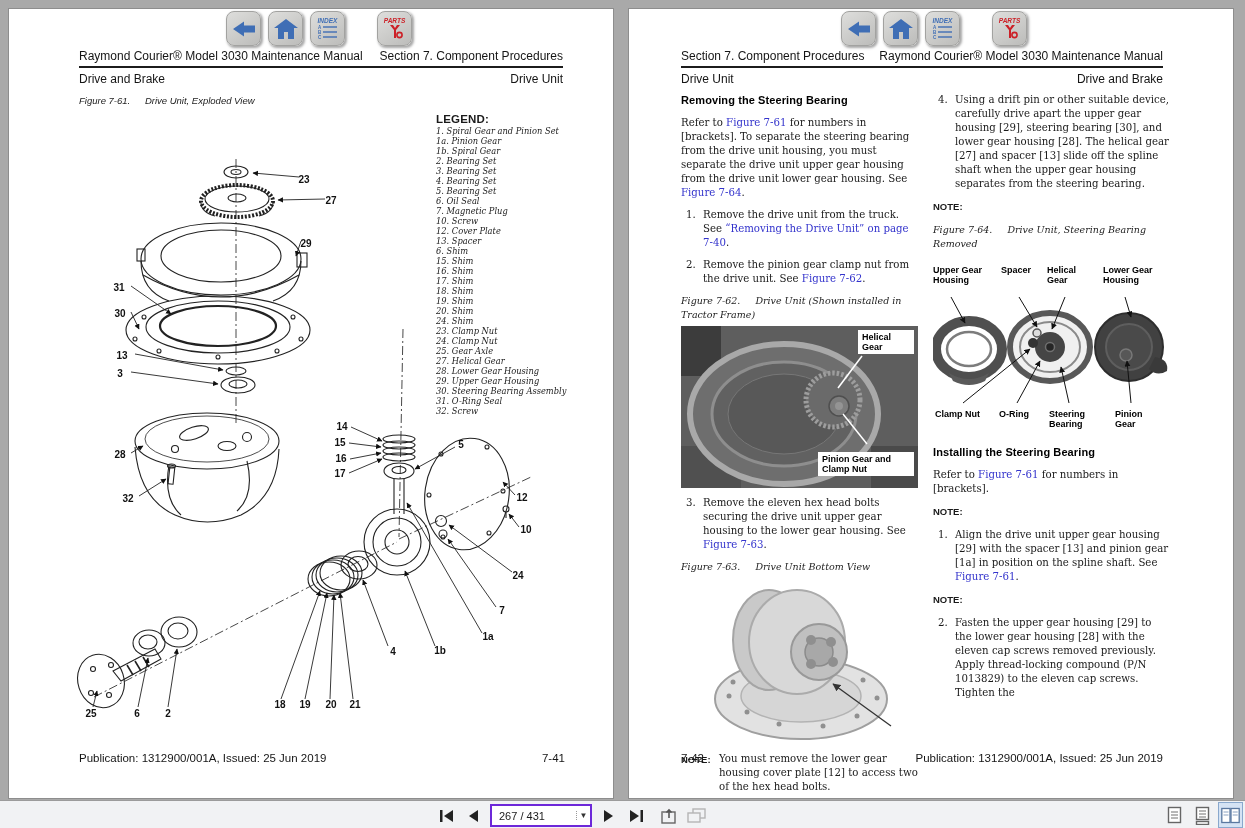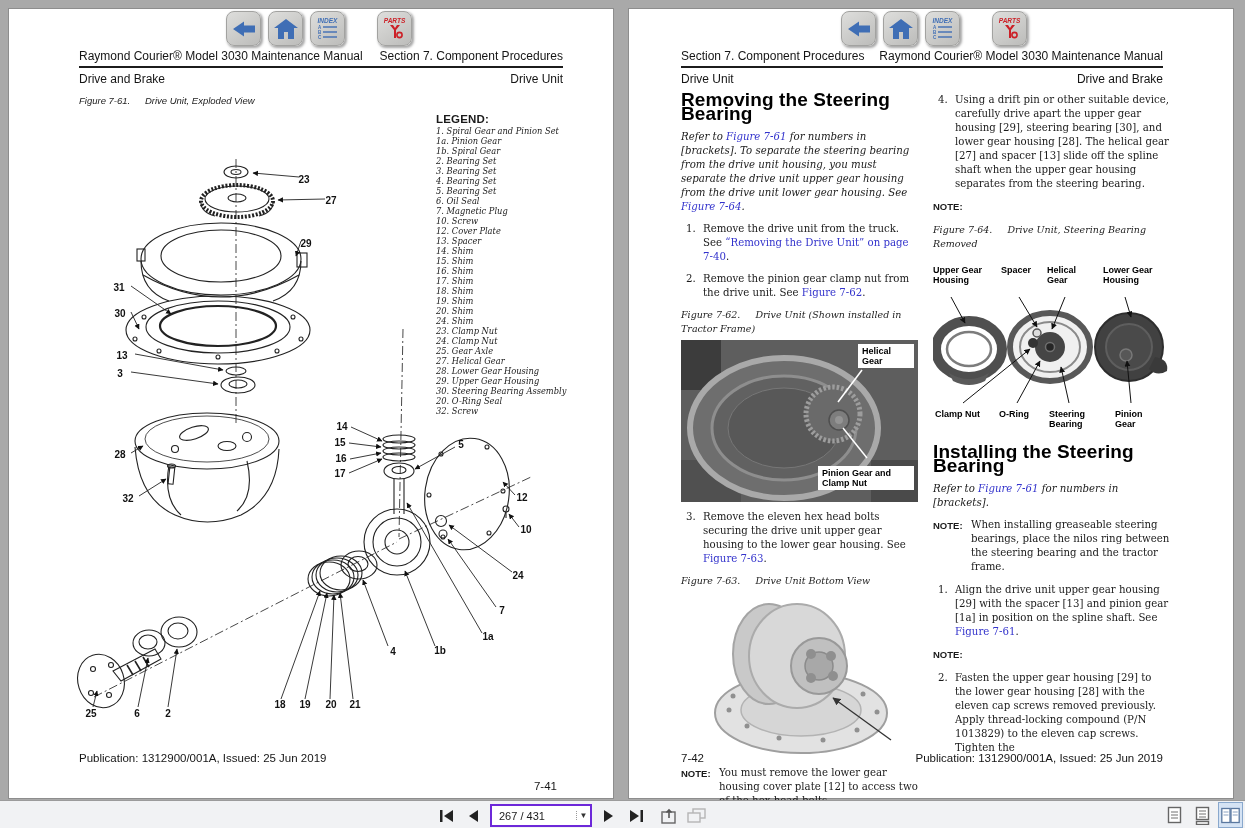--- a/index.html
+++ b/index.html
@@ -39,23 +39,23 @@
 
   
   .legend{position:absolute;left:427px;top:104px;width:140px;}
   .legend-title{font-size:11.5px;font-weight:600;letter-spacing:.2px;margin-bottom:1px;}
   .legend-item{font-family:"DejaVu Serif",serif;font-size:8.3px;line-height:10px;white-space:nowrap;font-style:italic;}
 
   
   .col{position:absolute;top:84px;width:237px;font-family:"DejaVu Serif",serif;
        font-size:10.2px;line-height:14px;}
   .col1{left:52px;} .col2{left:304px;}
-  h1.sec{font-family:"Liberation Sans",sans-serif;font-size:19px;font-weight:bold;
+  h1.sec{font-family:"Liberation Sans",sans-serif;font-size:11px;font-weight:bold;
          margin:0 0 9px 0;color:#000;letter-spacing:.1px;}
-  .para{margin:0 0 8px 0;font-style:italic;}
+  .para{margin:0 0 8px 0;}
   .link{color:#3333cc;cursor:pointer;}
   .step{display:flex;margin:0 0 8px 0;}
   .step-num{width:22px;flex:none;padding-left:5px;box-sizing:border-box;}
   .note{display:flex;margin:8px 0 9px 0;}
   .note-label{width:38px;flex:none;font-family:"Liberation Sans",sans-serif;
               font-weight:bold;font-size:9.5px;padding-top:1px;}
   .photo-wrap{position:relative;margin:4px 0 8px 0;}
   .cap2{margin:2px 0 4px 0;}
 
   
@@ -145,36 +145,36 @@
       <div class="legend-item">1b. Spiral Gear</div>
       <div class="legend-item">2. Bearing Set</div>
       <div class="legend-item">3. Bearing Set</div>
       <div class="legend-item">4. Bearing Set</div>
       <div class="legend-item">5. Bearing Set</div>
       <div class="legend-item">6. Oil Seal</div>
       <div class="legend-item">7. Magnetic Plug</div>
       <div class="legend-item">10. Screw</div>
       <div class="legend-item">12. Cover Plate</div>
       <div class="legend-item">13. Spacer</div>
-      <div class="legend-item">14. Shim</div>
+      <div class="legend-item">6. Shim</div>
       <div class="legend-item">15. Shim</div>
       <div class="legend-item">16. Shim</div>
       <div class="legend-item">17. Shim</div>
       <div class="legend-item">18. Shim</div>
       <div class="legend-item">19. Shim</div>
       <div class="legend-item">20. Shim</div>
       <div class="legend-item">24. Shim</div>
       <div class="legend-item">23. Clamp Nut</div>
       <div class="legend-item">24. Clamp Nut</div>
       <div class="legend-item">25. Gear Axle</div>
       <div class="legend-item">27. Helical Gear</div>
       <div class="legend-item">28. Lower Gear Housing</div>
       <div class="legend-item">29. Upper Gear Housing</div>
       <div class="legend-item">30. Steering Bearing Assembly</div>
-      <div class="legend-item">20. O-Ring Seal</div>
+      <div class="legend-item">31. O-Ring Seal</div>
       <div class="legend-item">32. Screw</div>
     </div>
 
     <svg width="606" height="789" viewBox="0 0 606 789" style="position:absolute;left:0;top:0;">
       <defs>
         <marker id="ah" markerWidth="7" markerHeight="7" refX="5.5" refY="3" orient="auto">
           <path d="M0,0 L6,3 L0,6 Z" fill="#111"></path>
         </marker>
       </defs>
       <g stroke="#222" fill="none" stroke-width="1.1">
@@ -372,21 +372,21 @@
         <text class="callout" x="296" y="699">19</text>
         <text class="callout" x="322" y="699">20</text>
         <text class="callout" x="346" y="699">21</text>
         <text class="callout" x="82" y="708">25</text>
         <text class="callout" x="128" y="708">6</text>
         <text class="callout" x="159" y="708">2</text>
       </g>
     </svg>
 
     <span class="ftr m-l">Publication: 1312900/001A, Issued: 25 Jun 2019</span>
-    <span class="ftr" style="right:56px;margin-top:28px;">7-41</span>
+    <span class="ftr" style="right:48px;">7-41</span>
   </div>
 
   <div class="page page-right">
     <div class="navicons" style="left:212px;">
       <div class="navbtn">
         <svg width="24" height="18" viewBox="0 0 24 18">
             <path d="M1 9 L12 1.5 V5.5 H23 V12.5 H12 V16.5 Z" fill="#3f6eb5"></path>
           </svg>
       </div>
       <div class="navbtn">
@@ -555,21 +555,20 @@
         <div class="f64lbl" style="left:2px;top:144px;width:56px;">Clamp Nut</div>
         <div class="f64lbl" style="left:66px;top:144px;width:40px;">O-Ring</div>
         <div class="f64lbl" style="left:116px;top:144px;width:50px;">Steering Bearing</div>
         <div class="f64lbl" style="left:182px;top:144px;width:44px;">Pinion Gear</div>
       </div>
 
       <h1 class="sec">Installing the Steering Bearing</h1>
       <p class="para"><span>Refer to </span><span class="link">Figure 7-61</span><span> for numbers in [brackets].</span></p>
       <div class="note">
         <span class="note-label">NOTE:</span>
-        <span>When installing greaseable steering bearings, place the nilos ring between the steering bearing and the tractor frame.</span>
       </div>
       <div class="step">
         <span class="step-num">1.</span>
         <span><span>Align the drive unit upper gear housing [29] with the spacer [13] and pinion gear [1a] in position on the spline shaft. See </span><span class="link">Figure 7-61</span><span>.</span></span>
       </div>
       <div class="note">
         <span class="note-label">NOTE:</span>
       </div>
       <div class="step">
         <span class="step-num">2.</span>

